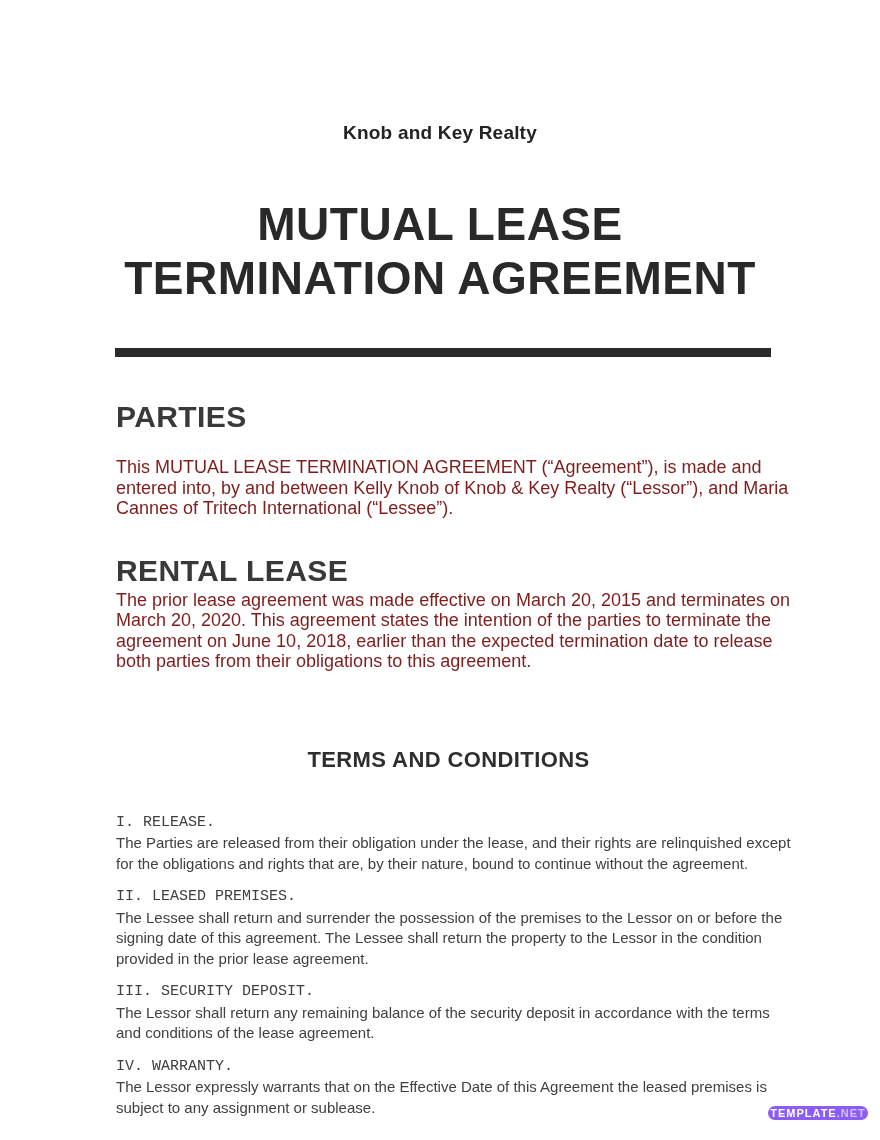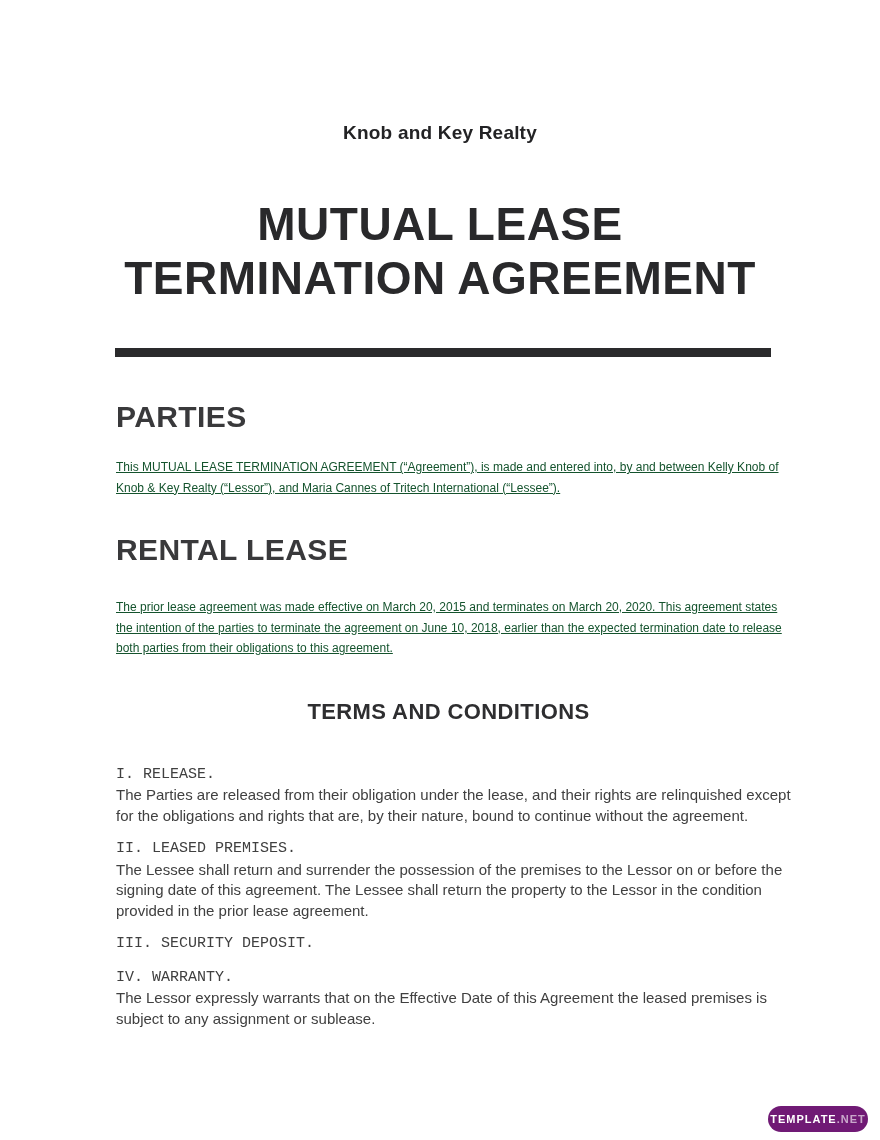--- a/index.html
+++ b/index.html
@@ -45,29 +45,28 @@
   }
   .section-heading {
     font-size: 30px;
     line-height: 26px;
     font-weight: 700;
     letter-spacing: 0.4px;
     color: #39393b;
   }
   .section-para {
     margin-top: 27px;
-    font-size: 12px;
+    font-size: 18px;
     line-height: 20.5px;
-    color: #14532d;
-    text-decoration: underline;
+    color: #7f1d1d;
   }
   .rental-heading { margin-top: 39px; }
-  .rental-para { margin-top: 34px; }
+  .rental-para { margin-top: 6px; }
   .terms-heading {
-    margin-top: 40px;
+    margin-top: 75px;
     margin-left: -116px;
     width: 873px;
     text-align: center;
     font-size: 22px;
     line-height: 26px;
     font-weight: 700;
     letter-spacing: 0.4px;
     color: #2e2e30;
     padding-left: 24px;
   }
@@ -80,22 +79,22 @@
     font-family: Liberation Mono, monospace;
   }
   .term-body {
     font-size: 15px;
     line-height: 20.5px;
     color: #404040;
   }
   .brand-badge {
     position: absolute;
     left: 768px; top: 1106px;
-    width: 100px; height: 26px;
-    background: #701a75;
+    width: 100px; height: 14px;
+    background: #8b5cf6;
     border-radius: 13px;
     display: flex;
     align-items: center;
     justify-content: center;
     font-size: 11px;
     font-weight: 700;
     letter-spacing: 1px;
     color: #ffffff;
     cursor: pointer;
   }
@@ -130,20 +129,21 @@
       <div class="term-body">The Parties are released from their obligation under the lease, and their rights are relinquished except for the obligations and rights that are, by their nature, bound to continue without the agreement.</div>
     </div>
 
     <div class="term-item">
       <div class="term-label">II. LEASED PREMISES.</div>
       <div class="term-body">The Lessee shall return and surrender the possession of the premises to the Lessor on or before the signing date of this agreement. The Lessee shall return the property to the Lessor in the condition provided in the prior lease agreement.</div>
     </div>
 
     <div class="term-item">
       <div class="term-label">III. SECURITY DEPOSIT.</div>
+      <div class="term-body">The Lessor shall return any remaining balance of the security deposit in accordance with the terms and conditions of the lease agreement.</div>
     </div>
 
     <div class="term-item">
       <div class="term-label">IV. WARRANTY.</div>
       <div class="term-body">The Lessor expressly warrants that on the Effective Date of this Agreement the leased premises is subject to any assignment or sublease.</div>
     </div>
 
   </div>
 
   <div class="brand-badge">

